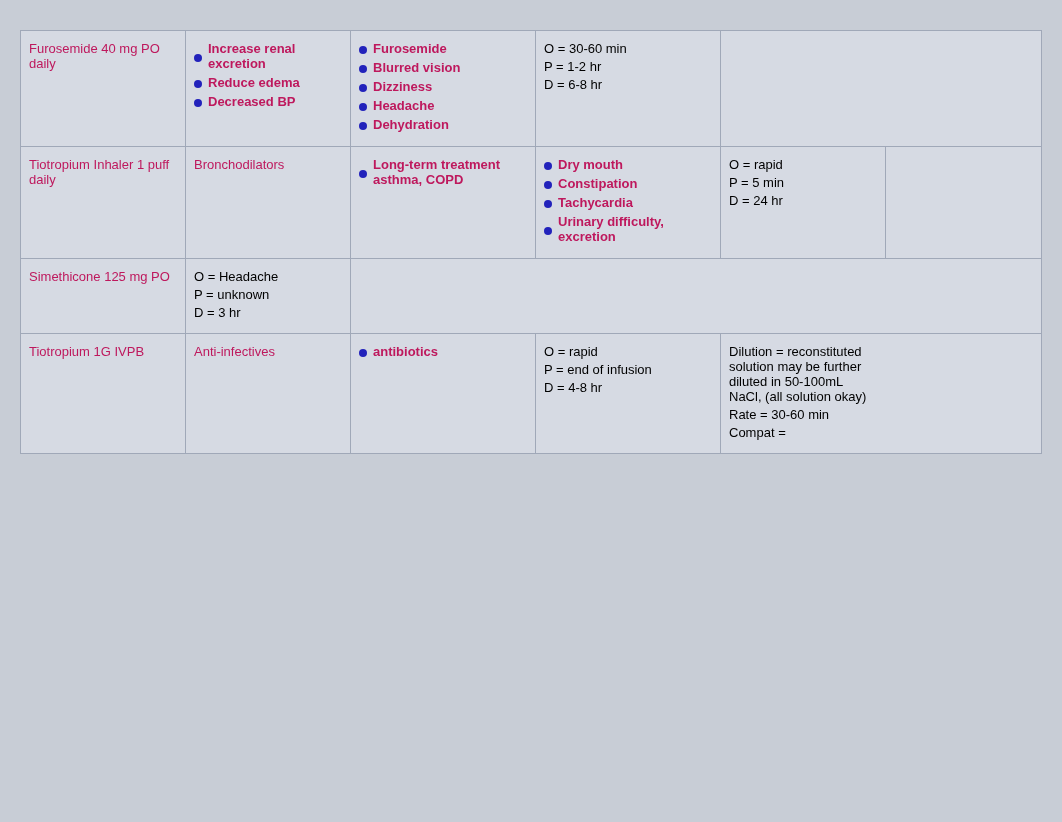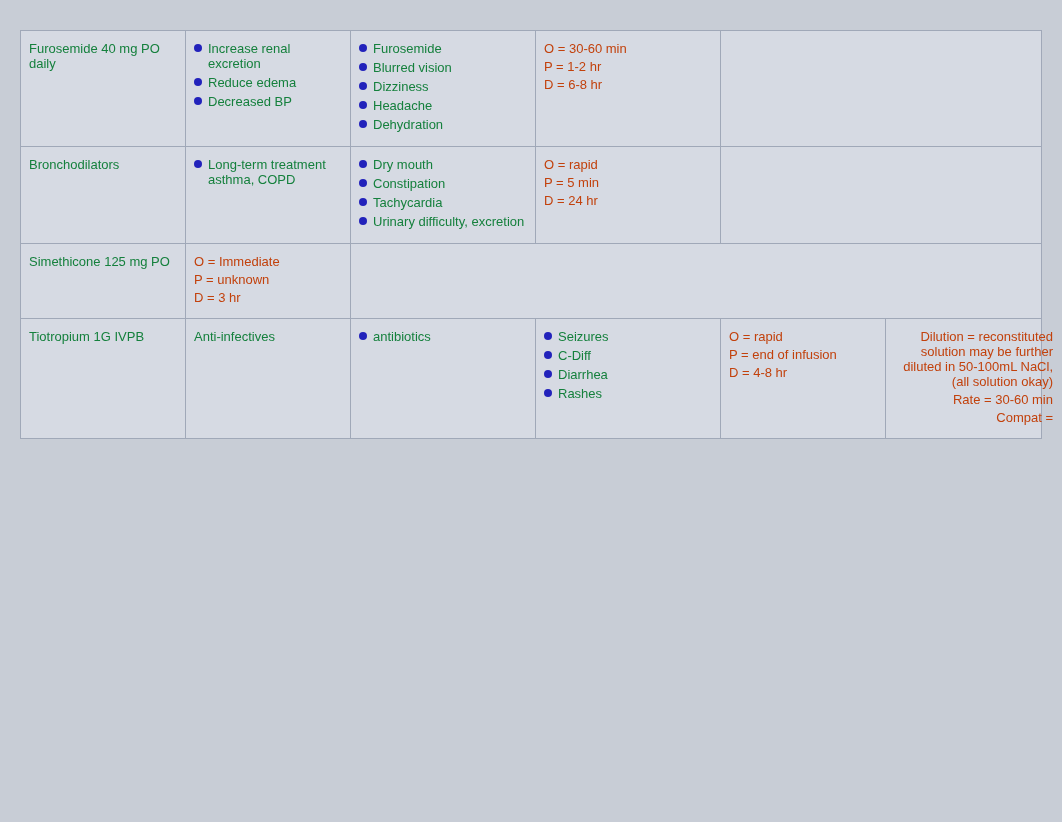--- a/index.html
+++ b/index.html
@@ -35,55 +35,55 @@
 
     .cell {
       padding: 10px 8px;
       border-right: 1px solid #a0a8b8;
       color: #2222bb;
       vertical-align: top;
     }
 
     .cell:last-child {
       border-right: none;
-      text-align: right;
     }
 
     .cell p {
       margin-bottom: 3px;
     }
 
     .bullet-item {
       display: flex;
-      align-items: flex-start;
+      align-items: center;
       margin-bottom: 4px;
+      font-weight: bold;
     }
 
     .bullet {
       display: inline-block;
       width: 8px;
       height: 8px;
       background: #2222bb;
       border-radius: 50%;
       margin-right: 6px;
       margin-top: 3px;
       flex-shrink: 0;
     }
 
     .bullet-text {
-      color: #15803d;
+      color: #be185d;
     }
 
     .notes-cell {
       color: #2222bb;
     }
 
     .notes-cell p {
       margin-bottom: 3px;
-      color: #c2410c;
+      color: #000000;
     }
   </style>
 </head>
 <body>
 
 <div class="table-container">
 
   <div class="med-row">
     <div class="cell">
       <span class="bullet-text">Furosemide 40 mg PO daily</span>
@@ -128,20 +128,23 @@
       <p>O = 30-60 min</p>
       <p>P = 1-2 hr</p>
       <p>D = 6-8 hr</p>
     </div>
     <div class="cell notes-cell">
     </div>
   </div>
 
   <div class="med-row">
     <div class="cell">
+      <span class="bullet-text">Tiotropium Inhaler  1 puff daily</span>
+    </div>
+    <div class="cell">
       <span class="bullet-text">Bronchodilators</span>
     </div>
     <div class="cell">
       <div class="bullet-item">
         <span class="bullet"></span>
         <span class="bullet-text">Long-term treatment asthma, COPD</span>
       </div>
     </div>
     <div class="cell">
       <div class="bullet-item">
@@ -168,57 +171,39 @@
     </div>
     <div class="cell notes-cell">
     </div>
   </div>
 
   <div class="med-row">
     <div class="cell">
       <span class="bullet-text">Simethicone 125 mg PO</span>
     </div>
     <div class="cell notes-cell">
-      <p>O = Immediate</p>
+      <p>O = Headache</p>
       <p>P = unknown</p>
       <p>D = 3 hr</p>
     </div>
     <div class="cell notes-cell">
     </div>
   </div>
 
   <div class="med-row">
     <div class="cell">
       <span class="bullet-text">Tiotropium 1G IVPB</span>
     </div>
     <div class="cell">
       <span class="bullet-text">Anti-infectives</span>
     </div>
     <div class="cell">
       <div class="bullet-item">
         <span class="bullet"></span>
         <span class="bullet-text">antibiotics</span>
-      </div>
-    </div>
-    <div class="cell">
-      <div class="bullet-item">
-        <span class="bullet"></span>
-        <span class="bullet-text">Seizures</span>
-      </div>
-      <div class="bullet-item">
-        <span class="bullet"></span>
-        <span class="bullet-text">C-Diff</span>
-      </div>
-      <div class="bullet-item">
-        <span class="bullet"></span>
-        <span class="bullet-text">Diarrhea</span>
-      </div>
-      <div class="bullet-item">
-        <span class="bullet"></span>
-        <span class="bullet-text">Rashes</span>
       </div>
     </div>
     <div class="cell notes-cell">
       <p>O = rapid</p>
       <p>P = end of infusion</p>
       <p>D = 4-8 hr</p>
     </div>
     <div class="cell notes-cell">
       <p>Dilution = reconstituted solution may be  further diluted in 50-100mL NaCl, (all solution okay)</p>
       <p>Rate = 30-60  min</p>

